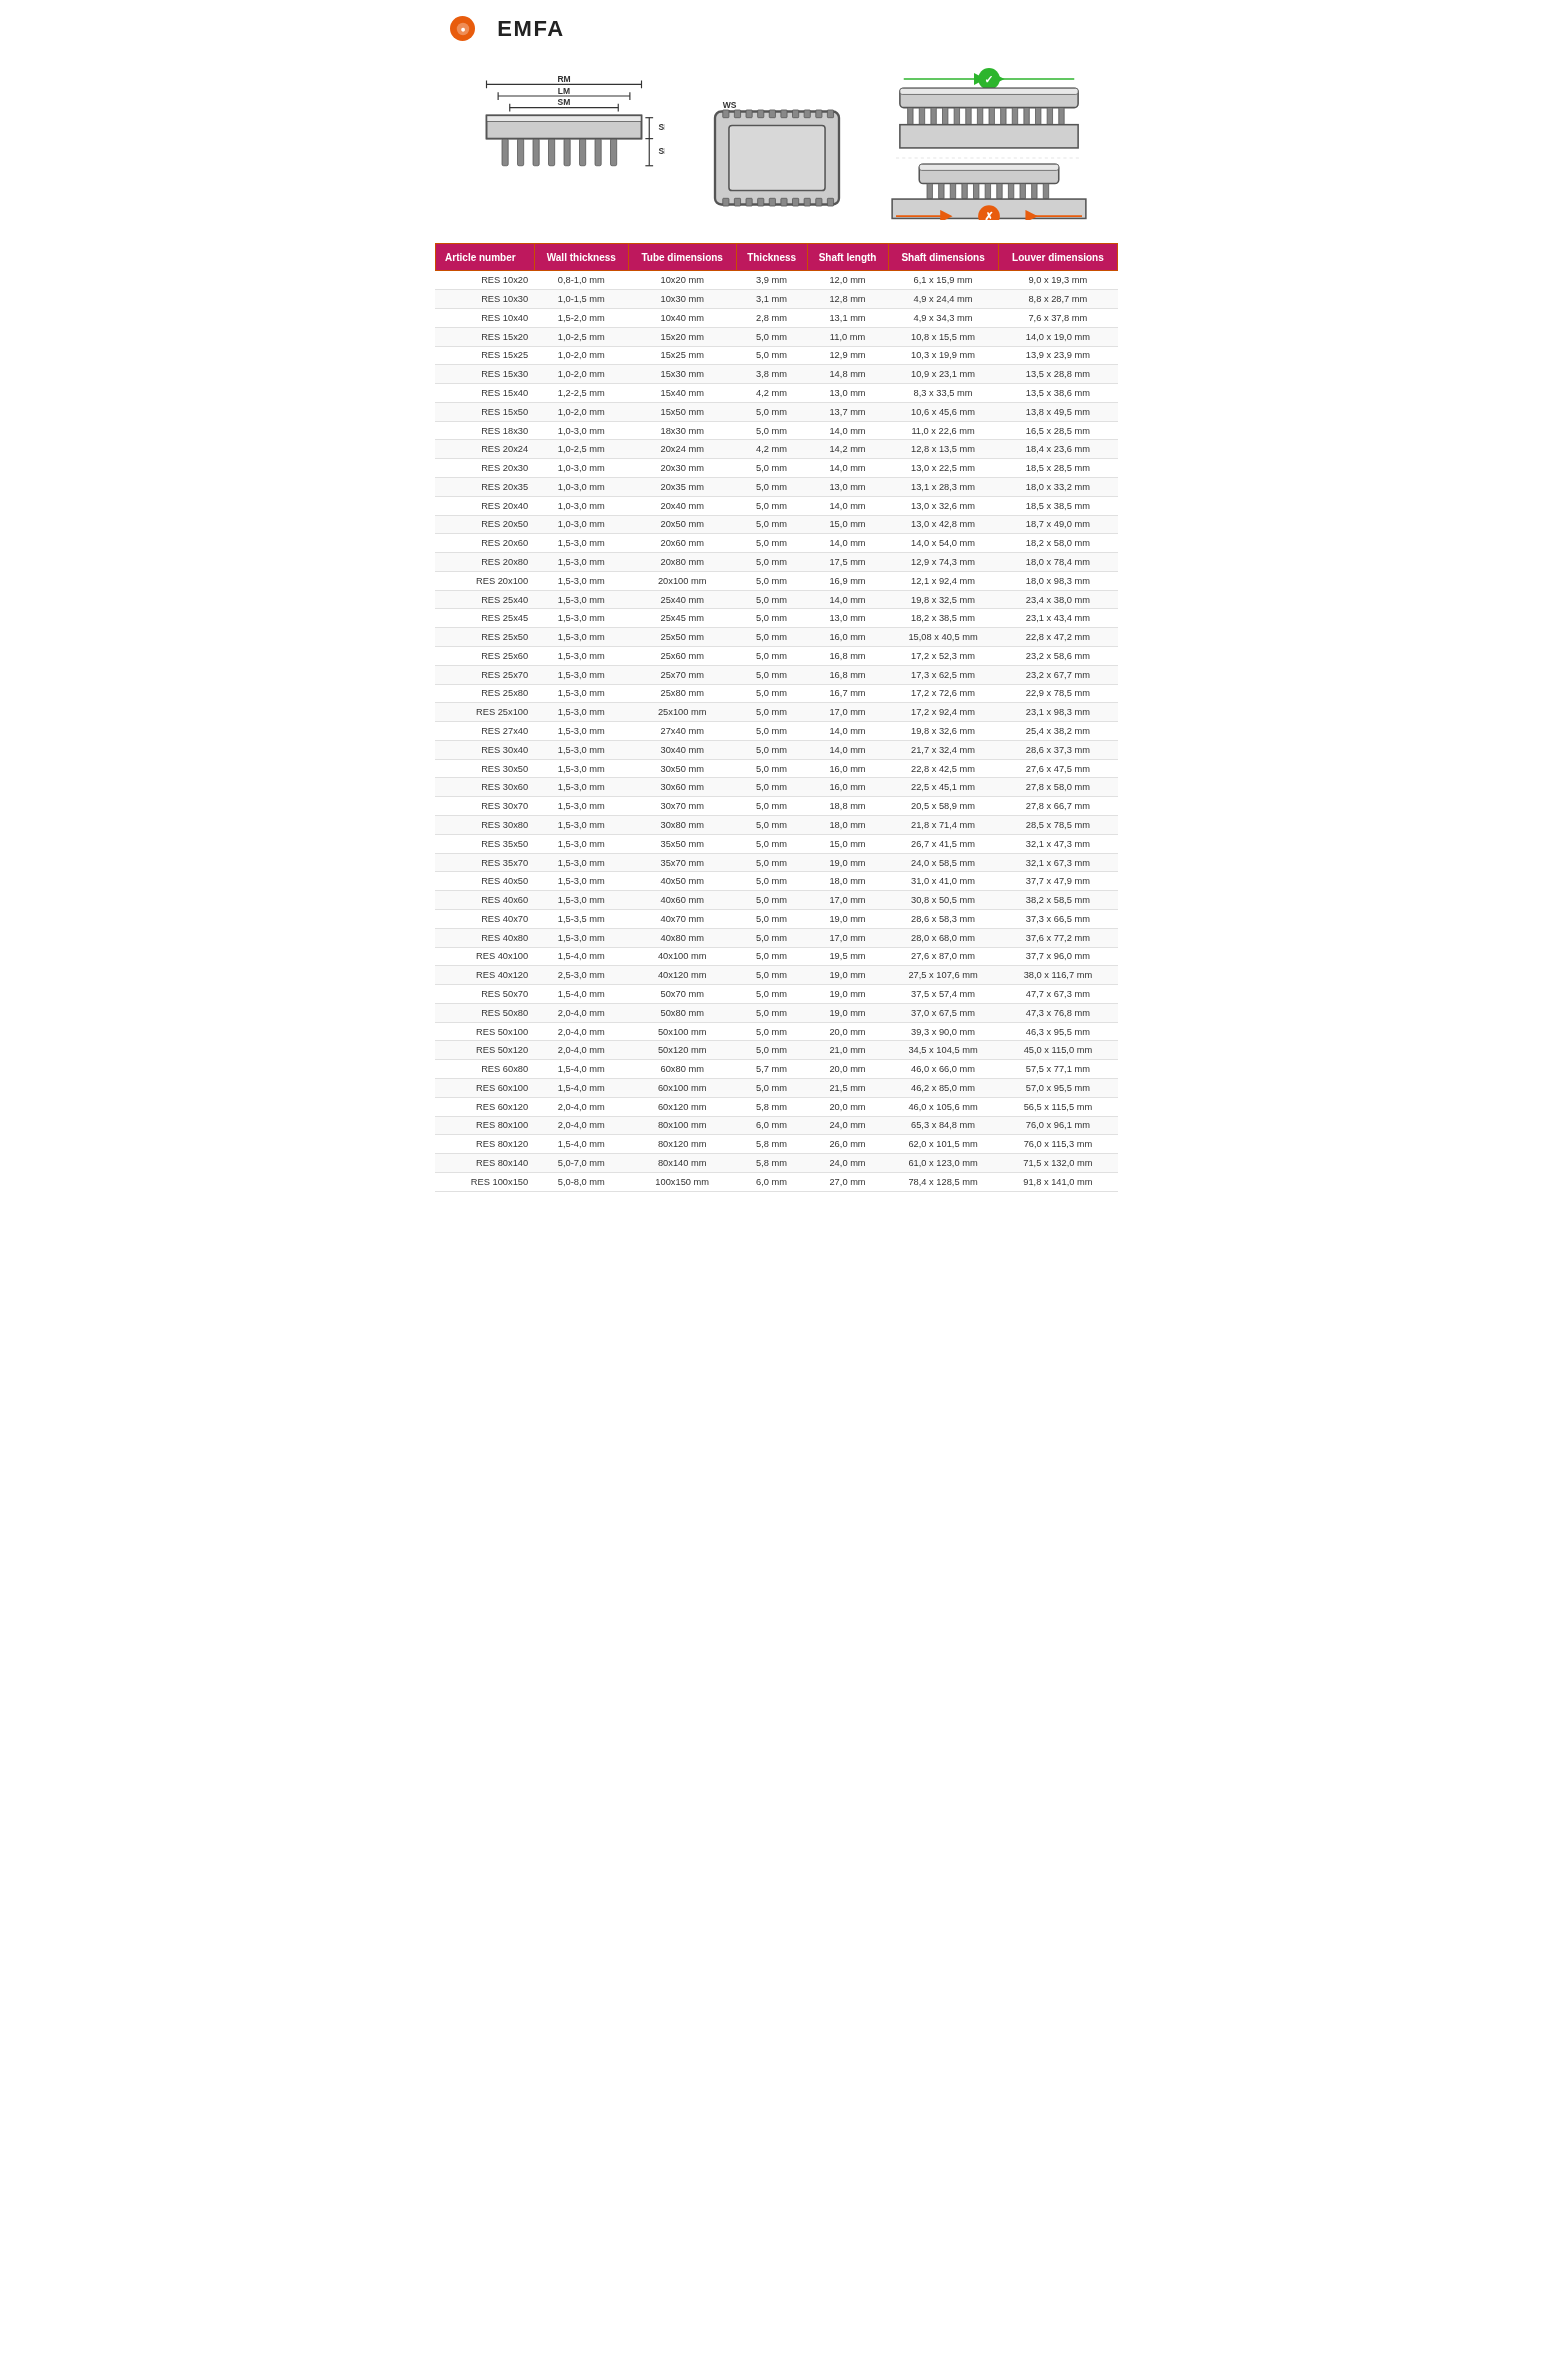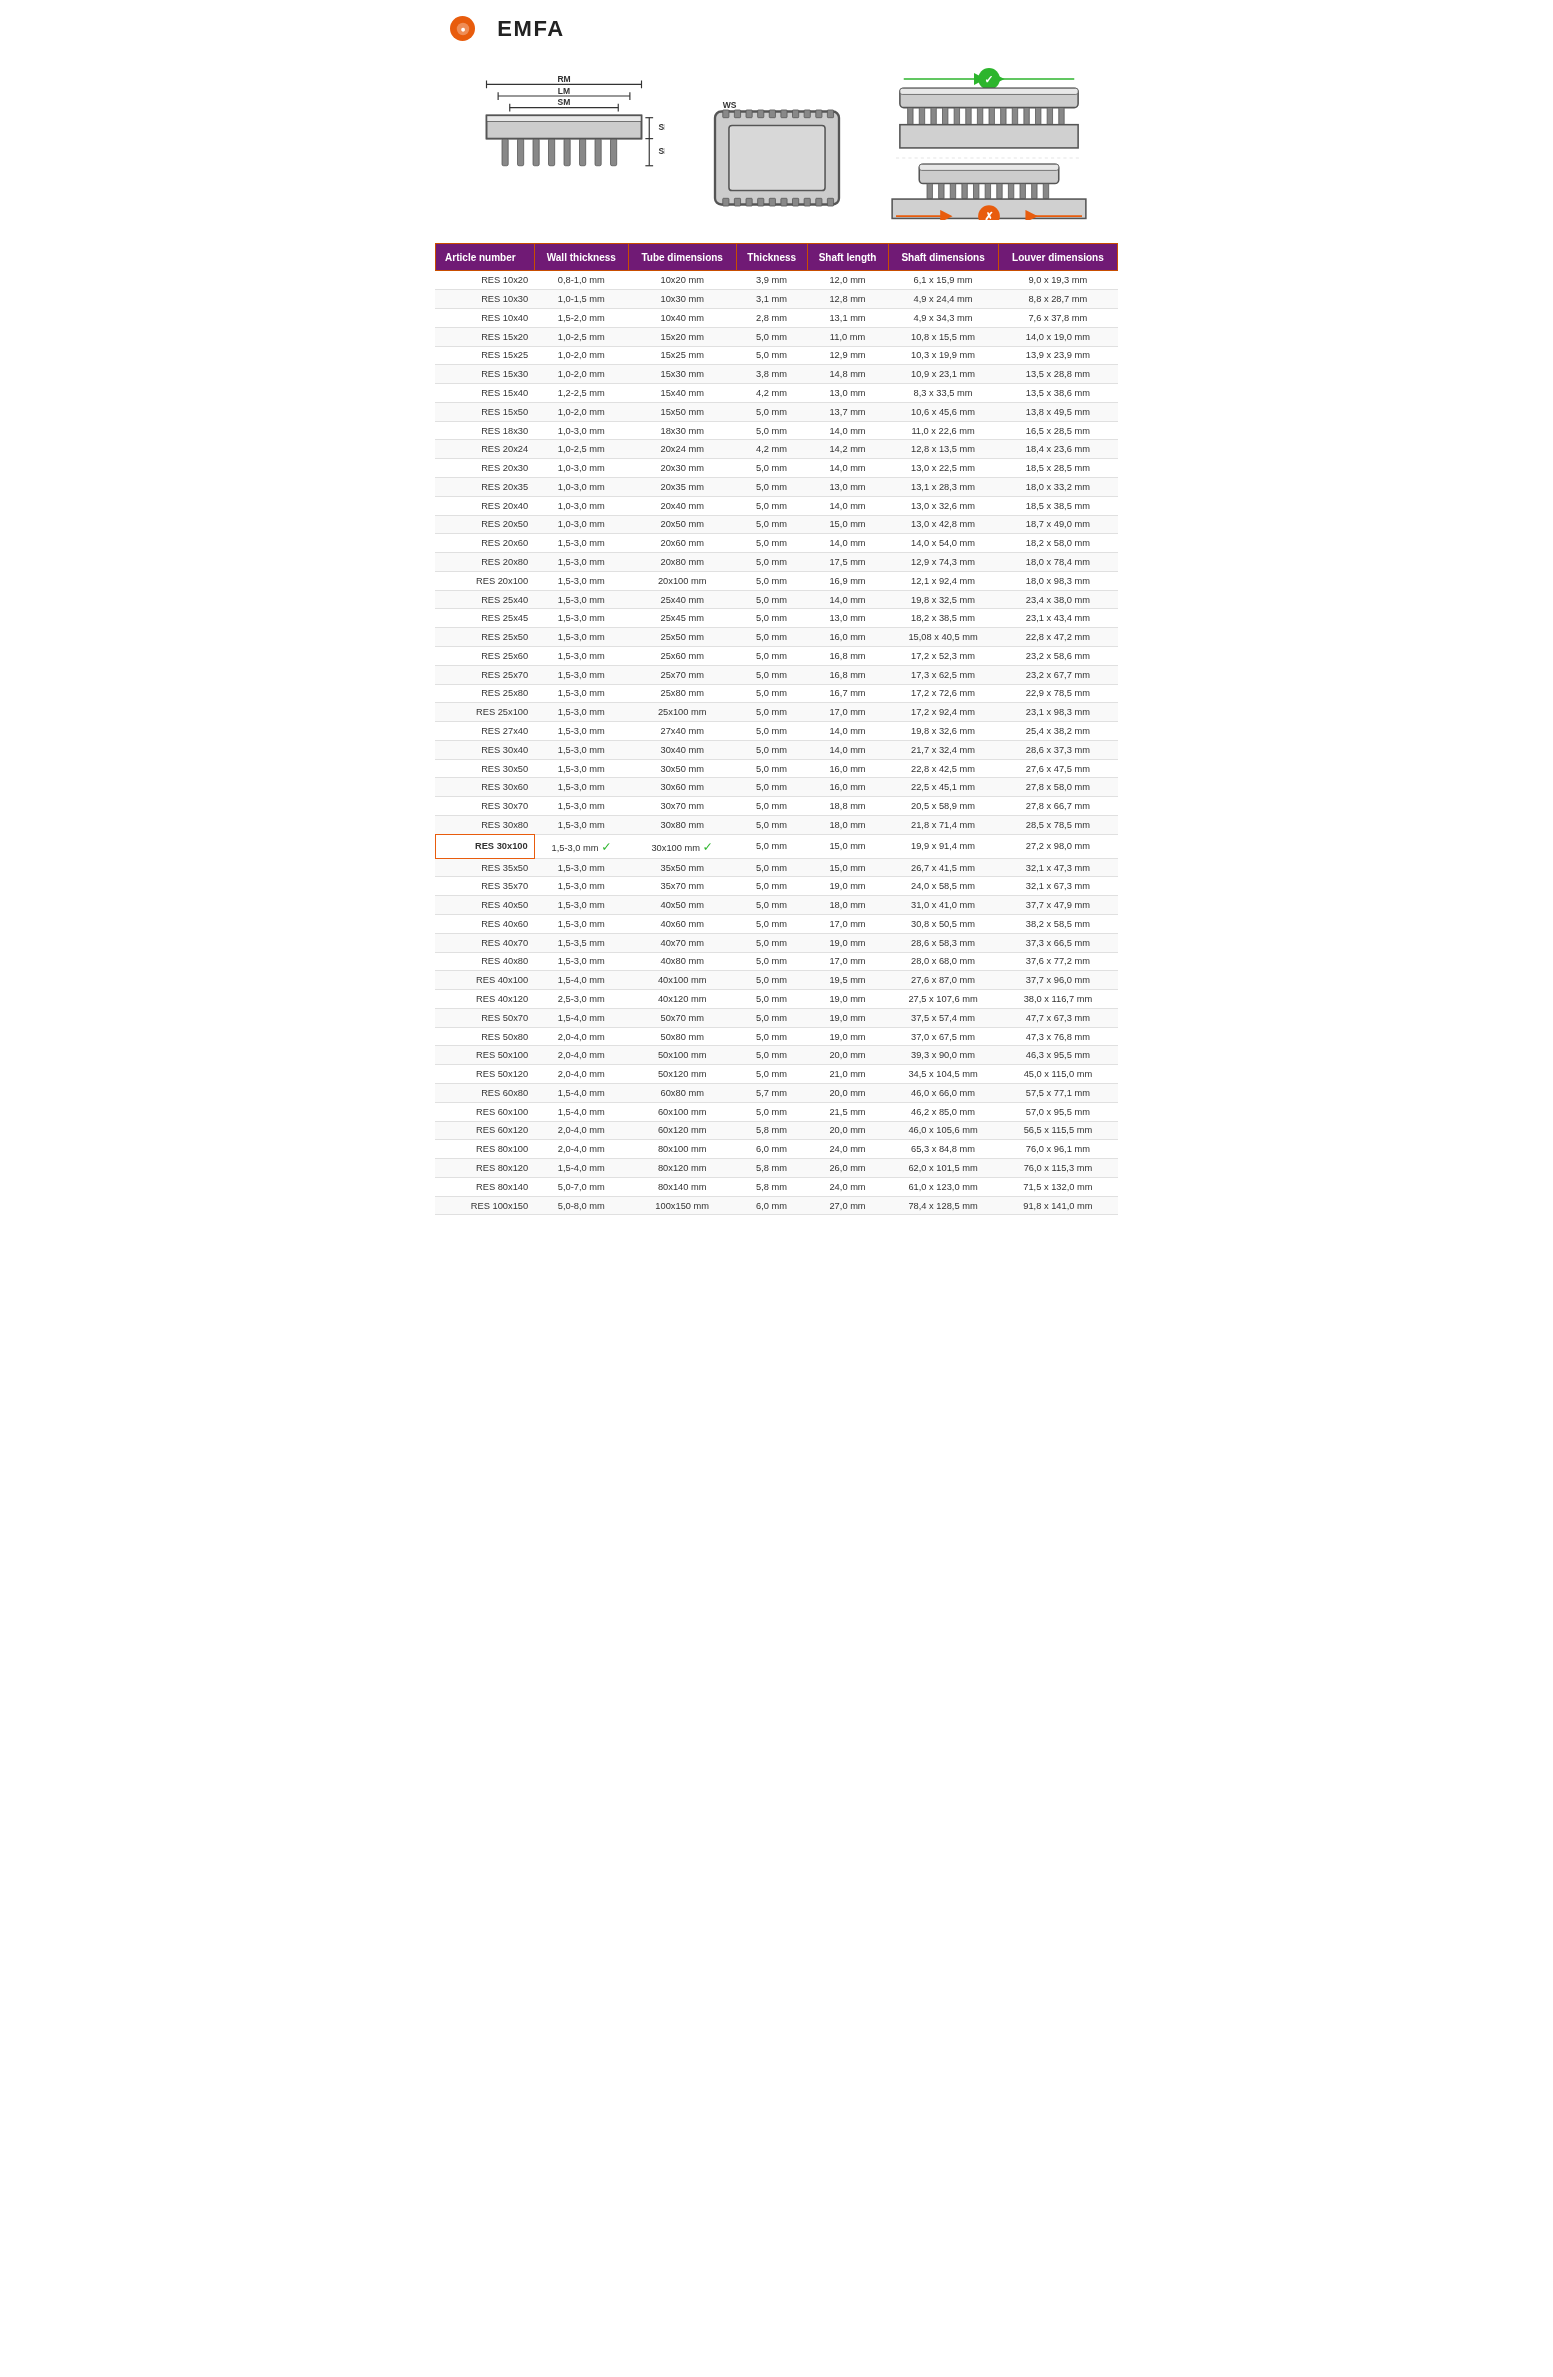--- a/index.html
+++ b/index.html
@@ -64,21 +64,21 @@
       padding: 0 7.8px 23px 7.8px;
     }
 
     table {
       width: 100%;
       border-collapse: collapse;
       font-size: 9.3px;
     }
 
     thead tr {
-      background: #701a75;
+      background: #be185d;
       color: #fff;
     }
 
     thead th {
       padding: 7.8px 6.2px;
       text-align: center;
       font-weight: 700;
       font-size: 10px;
       border: 0.8px solid #c94e00;
     }
@@ -575,29 +575,20 @@
         </tr>
         <tr>
           <td>RES 30x80</td>
           <td>1,5-3,0 mm</td>
           <td>30x80 mm</td>
           <td>5,0 mm</td>
           <td>18,0 mm</td>
           <td>21,8 x 71,4 mm</td>
           <td>28,5 x 78,5 mm</td>
         </tr>
-        <tr class="highlighted-row">
-          <td style="border: 1.6px solid rgb(232, 92, 13); border-radius: 3.1px; font-weight: bold;">RES 30x100</td>
-          <td>1,5-3,0 mm <span style="color:#2db52d;font-size:12.4px;">✓</span></td>
-          <td>30x100 mm <span style="color:#2db52d;font-size:12.4px;">✓</span></td>
-          <td>5,0 mm</td>
-          <td>15,0 mm</td>
-          <td>19,9 x 91,4 mm</td>
-          <td>27,2 x 98,0 mm</td>
-        </tr>
         <tr>
           <td>RES 35x50</td>
           <td>1,5-3,0 mm</td>
           <td>35x50 mm</td>
           <td>5,0 mm</td>
           <td>15,0 mm</td>
           <td>26,7 x 41,5 mm</td>
           <td>32,1 x 47,3 mm</td>
         </tr>
         <tr>

